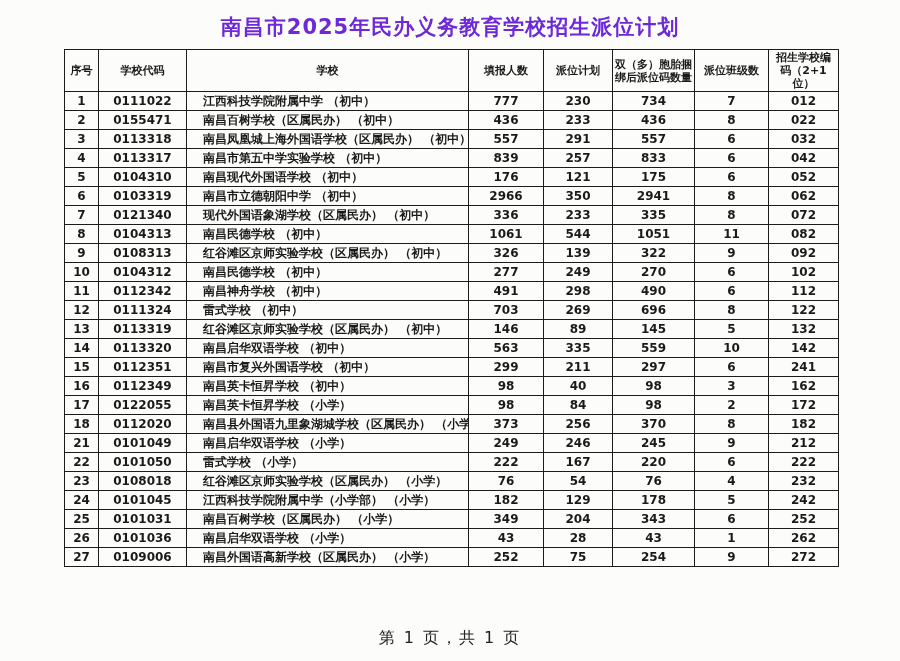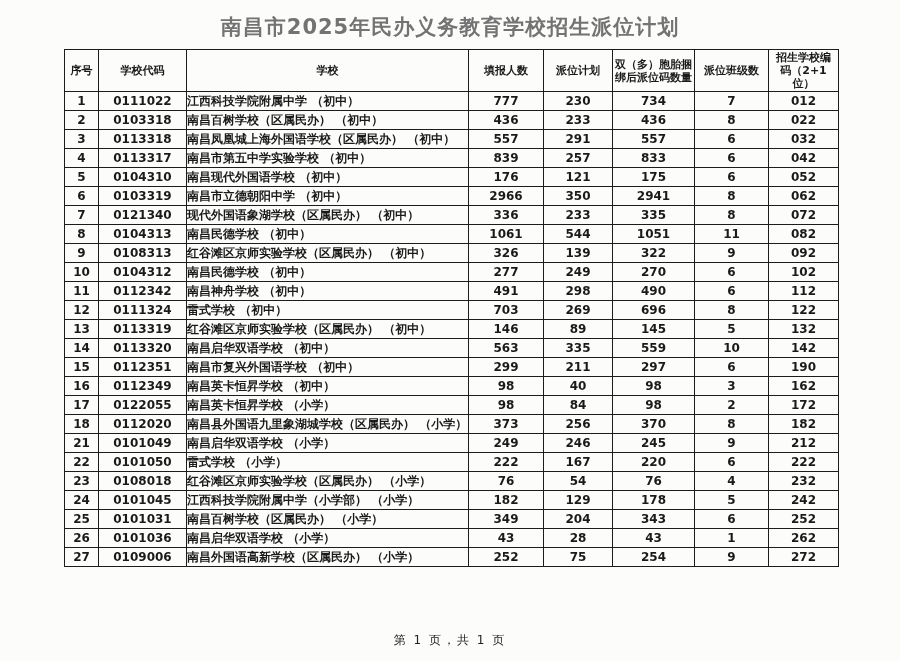--- a/index.html
+++ b/index.html
@@ -9,42 +9,42 @@
     font-family:"DejaVu Sans","Liberation Sans",sans-serif;
     color:#1a1a1a;
   }
   .page{
     position:relative;width:900px;height:661px;
     background:#fcfcfa;overflow:hidden;
   }
   .title{
     text-align:center;padding-top:13px;
     font-size:21px;font-weight:bold;letter-spacing:1px;
-    color:#737373;
+    color:#6d28d9;
   }
   .table-wrap{position:absolute;left:64px;top:49px;width:774px;}
   table{border-collapse:collapse;width:100%;table-layout:fixed;}
   th,td{
     border:1px solid #1c1c1c;
     font-weight:bold;color:#1a1a1a;
     overflow:hidden;
   }
   th{
     font-size:11px;line-height:13px;height:36px;
     padding:1px 2px;text-align:center;white-space:normal;
     word-break:break-all;
   }
   td{
     font-size:12px;height:18px;line-height:18px;
     padding:0 2px;text-align:center;white-space:nowrap;
   }
-  td.col-school{text-align:left;padding-left:0;}
+  td.col-school{text-align:left;padding-left:16px;}
   .footer{
     position:absolute;bottom:12px;left:0;width:100%;
-    text-align:center;font-size:12px;color:#222;
+    text-align:center;font-size:16px;color:#222;
     letter-spacing:2px;
   }
 </style>
 </head>
 <body>
 
 <div class="page">
 
   <div class="title">南昌市2025年民办义务教育学校招生派位计划</div>
 
@@ -78,21 +78,21 @@
             <td>0111022</td>
             <td class="col-school">江西科技学院附属中学 （初中）</td>
             <td>777</td>
             <td>230</td>
             <td>734</td>
             <td>7</td>
             <td>012</td>
           </tr>
           <tr>
             <td>2</td>
-            <td>0103318</td>
+            <td>0155471</td>
             <td class="col-school">南昌百树学校（区属民办） （初中）</td>
             <td>436</td>
             <td>233</td>
             <td>436</td>
             <td>8</td>
             <td>022</td>
           </tr>
           <tr>
             <td>3</td>
             <td>0113318</td>
@@ -214,21 +214,21 @@
             <td>142</td>
           </tr>
           <tr>
             <td>15</td>
             <td>0112351</td>
             <td class="col-school">南昌市复兴外国语学校 （初中）</td>
             <td>299</td>
             <td>211</td>
             <td>297</td>
             <td>6</td>
-            <td>190</td>
+            <td>241</td>
           </tr>
           <tr>
             <td>16</td>
             <td>0112349</td>
             <td class="col-school">南昌英卡恒昇学校 （初中）</td>
             <td>98</td>
             <td>40</td>
             <td>98</td>
             <td>3</td>
             <td>162</td>

